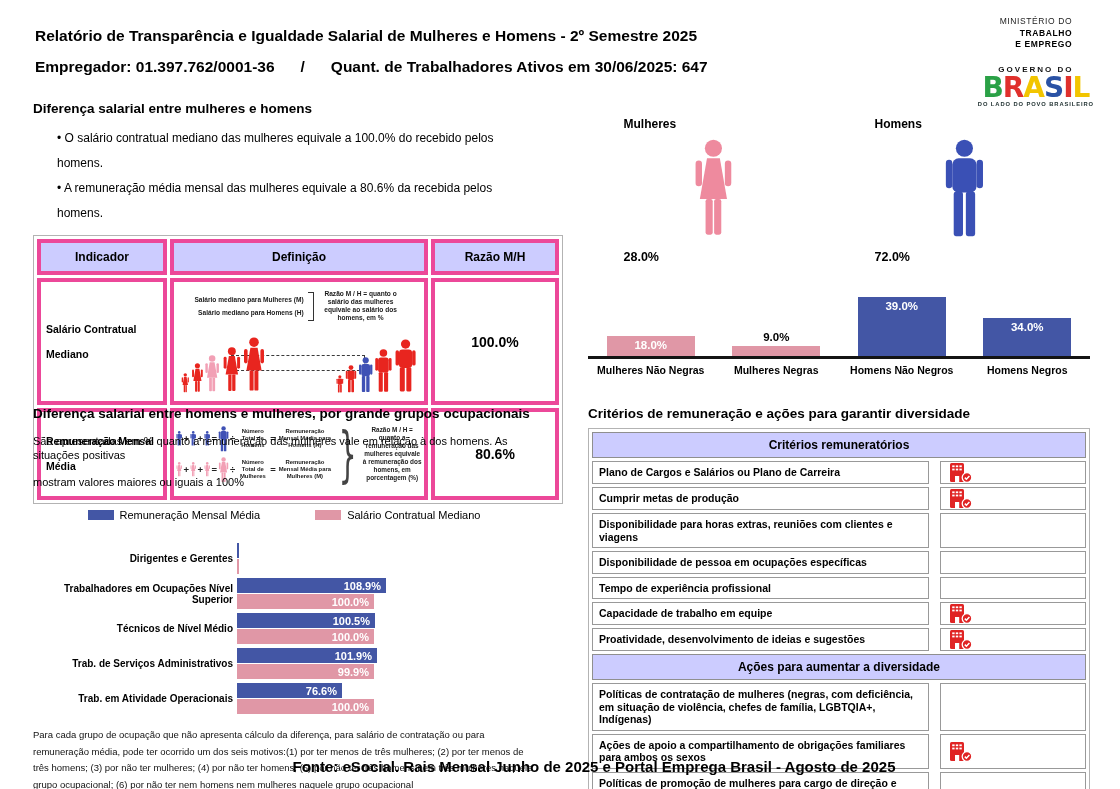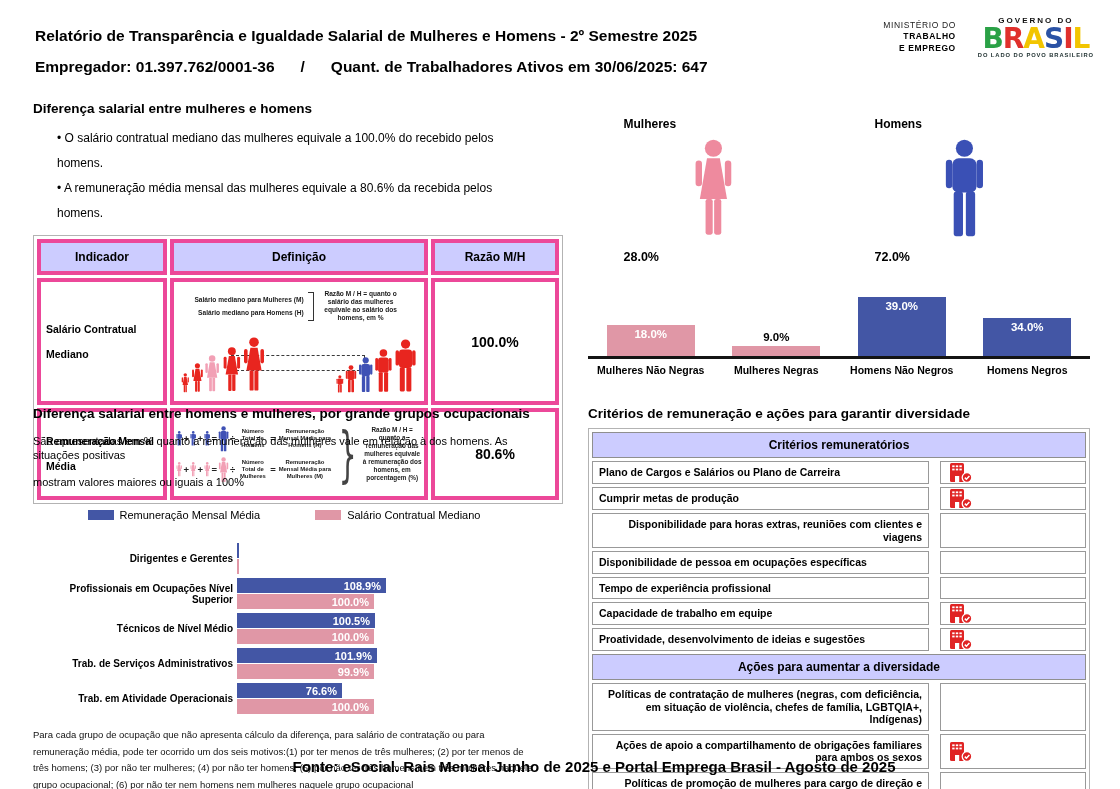--- a/index.html
+++ b/index.html
@@ -7,21 +7,21 @@
     width:1120px;height:789px;position:relative;overflow:hidden;
     background:#ffffff;color:#000;
     font-family:"Liberation Sans", sans-serif;
     -webkit-font-smoothing:antialiased;
   }
 
   
   .hdr-titles{position:absolute;left:35px;top:20px;}
   .hdr-line{font-size:15.5px;font-weight:bold;line-height:31px;white-space:nowrap;}
   .hdr-sep{display:inline-block;margin:0 26px;}
-  .gov{position:absolute;right:26px;top:16px;display:flex;align-items:center;gap:22px;}
+  .gov{position:absolute;right:26px;top:16px;display:flex;align-items:center;gap:14px;flex-direction:column;}
   .ministry{text-align:right;font-size:8.5px;line-height:11.5px;color:#222;letter-spacing:.6px;}
   .ministry .b{font-weight:bold;color:#000;}
   .brasil-box{text-align:center;}
   .gov-top{font-size:8px;font-weight:bold;letter-spacing:2px;color:#111;}
   .brasil-word{font-size:28px;font-weight:900;line-height:27px;letter-spacing:-1px;font-family:"DejaVu Sans",sans-serif;}
   .gov-bottom{font-size:5.8px;font-weight:bold;letter-spacing:.9px;color:#233;}
 
   
   .sec-tl{position:absolute;left:33px;top:101px;width:502px;}
   .sec-tr{position:absolute;left:588px;top:101px;width:502px;}
@@ -90,21 +90,21 @@
   .occ-row{display:flex;align-items:center;margin-bottom:2px;}
   .occ-label{width:200px;text-align:right;padding-right:4px;font-size:10px;font-weight:bold;line-height:11px;}
   .occ-bars{flex:1;}
   .occ-bar{height:15px;margin:1px 0;color:#fff;font-size:11px;font-weight:bold;
     display:flex;align-items:center;justify-content:flex-end;padding-right:5px;box-sizing:border-box;}
   .footnote{font-size:9.5px;line-height:16.5px;margin-top:12px;color:#111;width:502px;}
 
   
   .crit-table{margin-top:7px;border:1px solid #b3b3b3;padding:3px;display:flex;flex-direction:column;gap:3px;}
   .crit-header{background:#ccccff;border:1px solid #8f8f8f;text-align:center;font-size:12px;font-weight:bold;padding:5px 0;}
-  .crit-row{display:flex;gap:11px;text-align:right;}
+  .crit-row{display:flex;gap:11px;}
   .crit-label{flex:1;border:1px solid #999;font-size:10.5px;font-weight:bold;padding:4px 6px;line-height:12.5px;display:flex;align-items:center;}
   .crit-icon-cell{width:146px;border:1px solid #999;display:flex;align-items:center;padding-left:8px;box-sizing:border-box;}
 
   
   .fonte{position:absolute;bottom:14px;left:0;width:100%;text-align:center;font-size:15px;font-weight:bold;margin-left:34px;}
 </style>
 </head>
 <body>
 
 <header>
@@ -378,21 +378,21 @@
               <rect x="32" y="74" width="13" height="62" rx="3"></rect>
             </svg>
           </div>
         </div>
       <div class="comp-pct">72.0%</div>
     </div>
   </div>
   <div class="race-wrap">
     <div class="race-bars">
         <div class="race-slot">
-          <div class="race-bar" style="height:31px;background:#e097a6">
+          <div class="race-bar" style="height:20px;background:#e097a6">
             <div class="race-val inside">18.0%</div>
           </div>
         </div>
         <div class="race-slot">
           <div class="race-val outside">9.0%</div>
           <div class="race-bar" style="height:10px;background:#e097a6"></div>
         </div>
         <div class="race-slot">
           <div class="race-bar" style="height:59px;background:#4356a5">
             <div class="race-val inside">39.0%</div>
@@ -430,21 +430,21 @@
     </div>
   <div class="occ-chart">
       <div class="occ-row">
         <div class="occ-label">Dirigentes e Gerentes</div>
         <div class="occ-bars">
           <div class="occ-bar" style="width:2px;background:#4356a5;padding:0;"></div>
           <div class="occ-bar" style="width:2px;background:#e097a6;padding:0;"></div>
         </div>
       </div>
       <div class="occ-row">
-        <div class="occ-label">Profissionais em Ocupações Nível Superior</div>
+        <div class="occ-label">Trabalhadores em Ocupações Nível Superior</div>
         <div class="occ-bars">
           <div class="occ-bar" style="width:149px;background:#4356a5;">108.9%</div>
           <div class="occ-bar" style="width:137px;background:#e097a6;">100.0%</div>
         </div>
       </div>
       <div class="occ-row">
         <div class="occ-label">Técnicos de Nível Médio</div>
         <div class="occ-bars">
           <div class="occ-bar" style="width:138px;background:#4356a5;">100.5%</div>
           <div class="occ-bar" style="width:137px;background:#e097a6;">100.0%</div>

